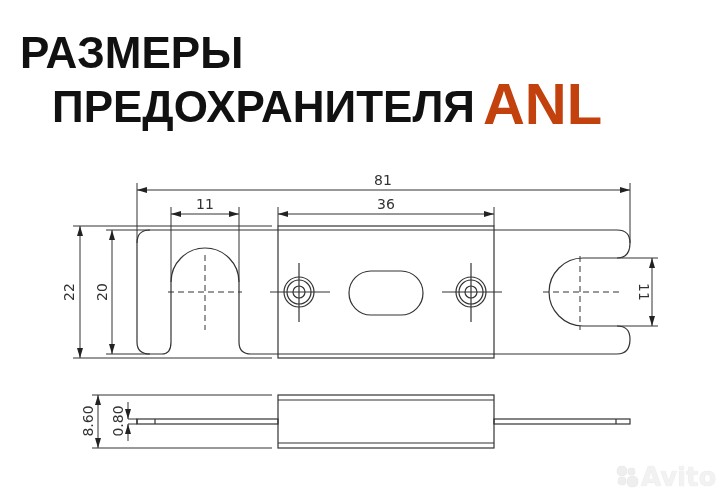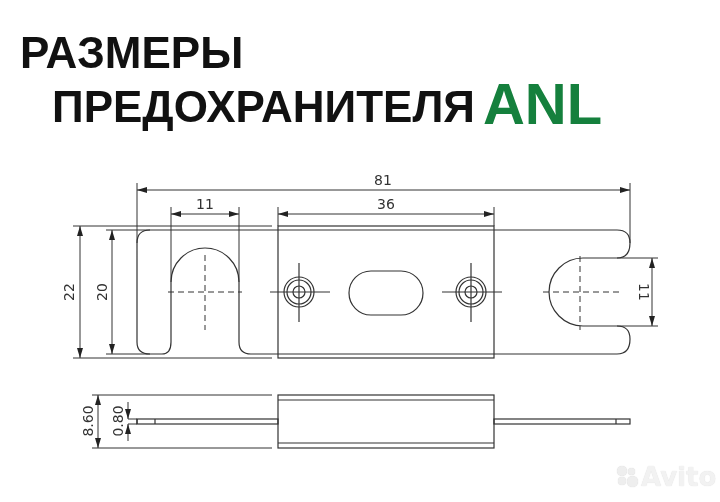--- a/index.html
+++ b/index.html
@@ -1,20 +1,20 @@
 <!DOCTYPE html>
 <html><head>
 <meta charset="utf-8">
 <style>
   html, body { margin: 0; padding: 0; background: #ffffff; }
   body { width: 720px; height: 502px; position: relative; overflow: hidden; font-family: "Liberation Sans", sans-serif; }
   .title { position: absolute; left: 0; width: 720px; font-family: "Liberation Sans", sans-serif; font-weight: bold; color: #111111; white-space: nowrap; }
   .title-line1 { top: 28px; text-align: left; font-size: 44px; letter-spacing: 0px; padding-left: 20px; box-sizing: border-box; }
   .title-line2 { top: 68px; left: 52px; font-size: 44px; }
-  .accent { color: #15803d; font-size: 58px; position: relative; top: 2px; margin-left: 8px; }
+  .accent { color: #c2410c; font-size: 58px; position: relative; top: 2px; margin-left: 8px; }
   svg { position: absolute; left: 0; top: 0; }
   .dimtxt { font-family: "DejaVu Sans", sans-serif; font-size: 14px; fill: #333333; }
   .watermark { position: absolute; left: 617px; top: 462px; font-family: "DejaVu Sans", sans-serif; font-size: 26px; font-weight: bold; color: #f2f2f2; text-shadow: 0 0 1px #d8d8d8; display: flex; align-items: center; gap: 2px; }
   .wm-dots { position: relative; width: 22px; height: 22px; }
   .wm-dots span { position: absolute; border-radius: 50%; background: #eeeeee; box-shadow: 0 0 1px #cfcfcf; }
 </style>
 </head>
 <body>
 
 <div class="title title-line1">РАЗМЕРЫ</div>

